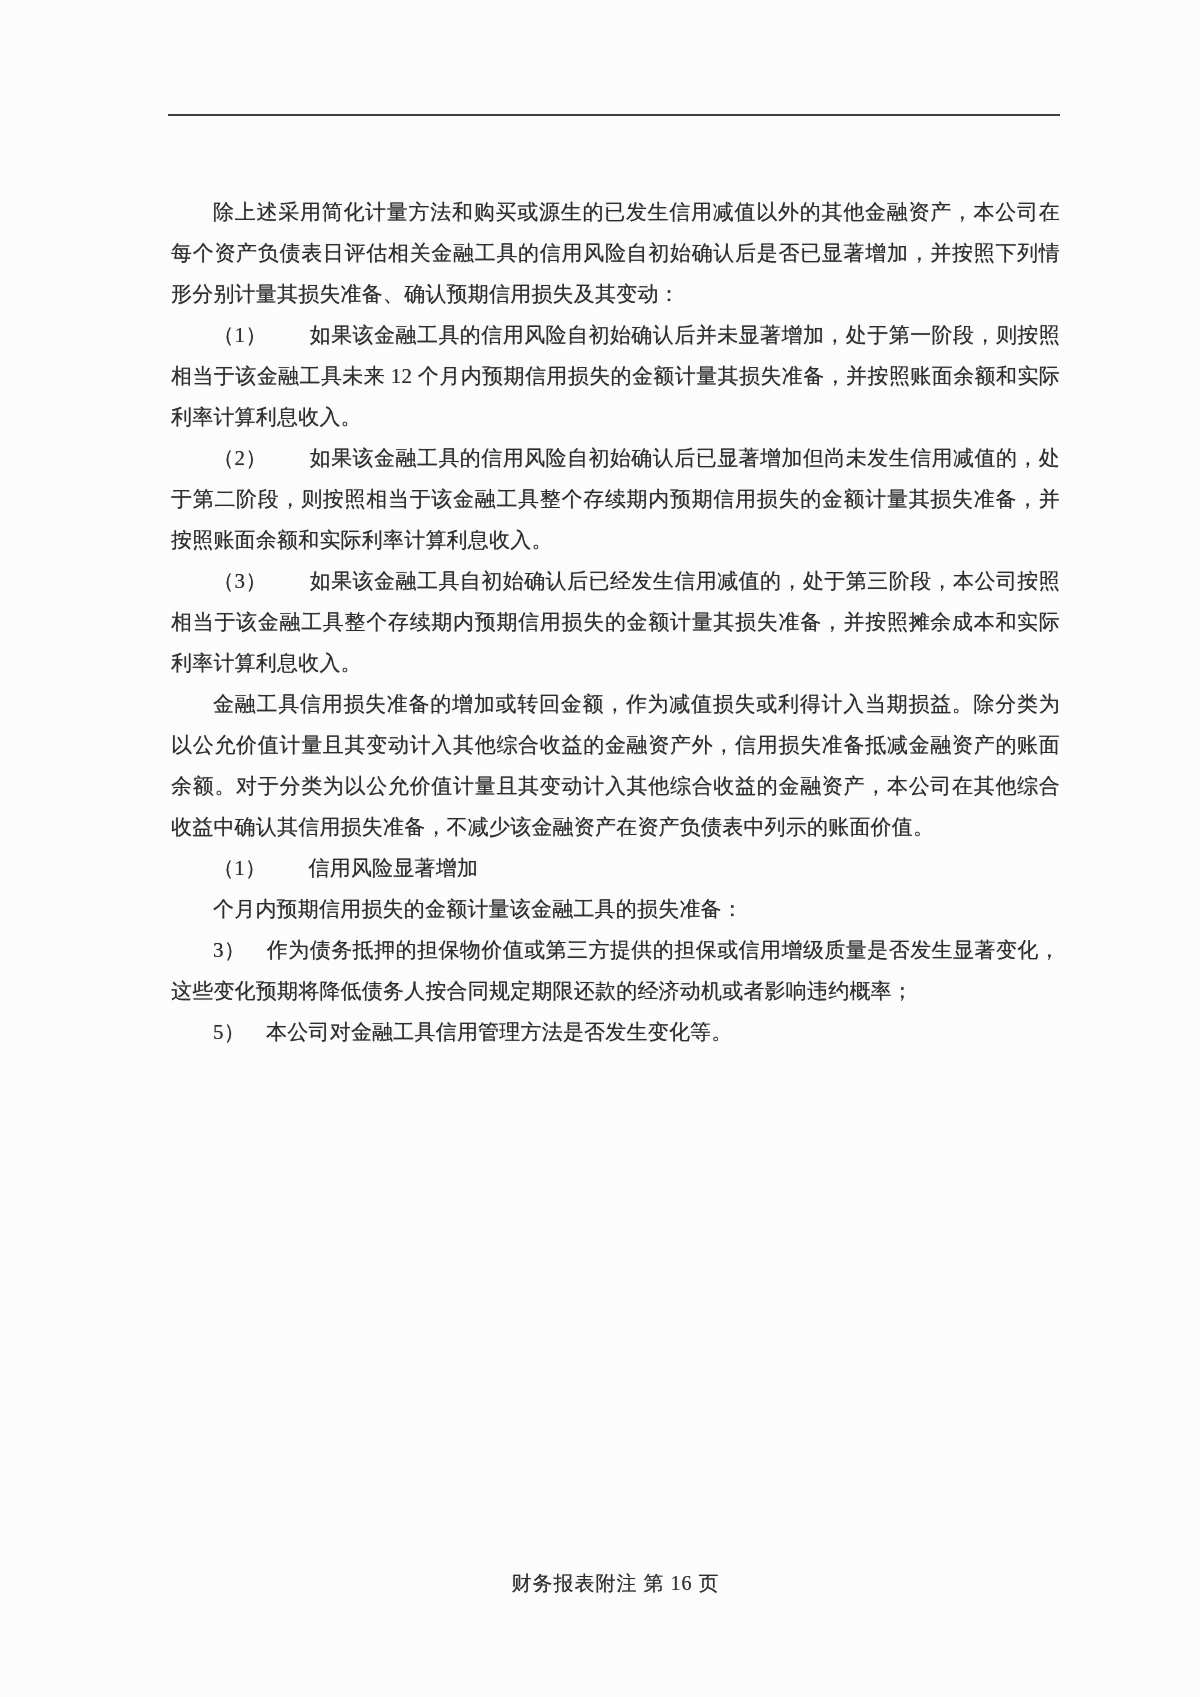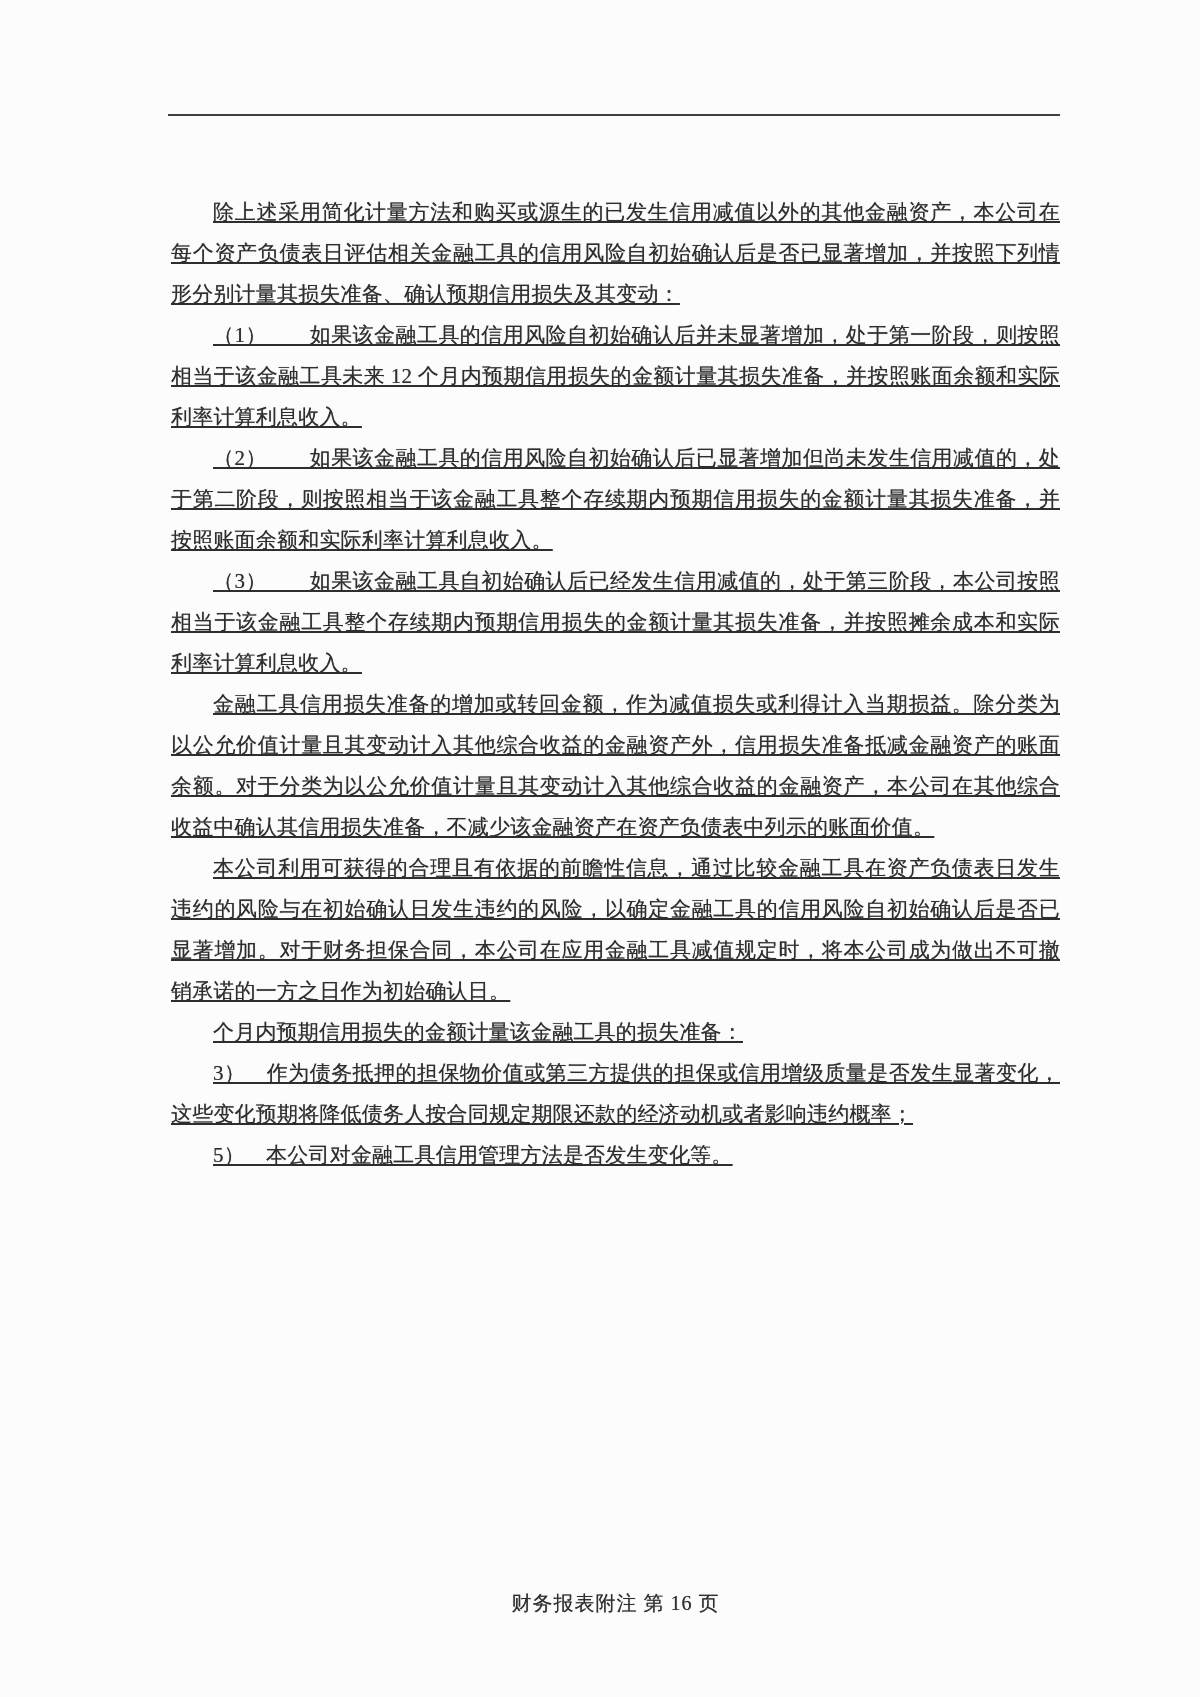--- a/index.html
+++ b/index.html
@@ -28,55 +28,53 @@
     left: 171px;
     top: 192px;
     width: 889px;
     font-size: 21px;
     line-height: 41px;
     color: #2e2e2e;
     letter-spacing: 0.2px;
     text-align: justify;
     text-justify: inter-ideograph;
     text-shadow: 0 0 0.7px rgba(70,70,70,0.75);
-    text-decoration: underline;
   }
   .doc-body p {
     margin: 0;
     padding: 0;
     text-indent: 2em;
   }
   .page-footer {
     position: absolute;
     left: 171px;
     top: 1566px;
     width: 889px;
     text-align: center;
     font-size: 20px;
     line-height: 34px;
     color: #2e2e2e;
     letter-spacing: 1px;
     text-shadow: 0 0 0.7px rgba(70,70,70,0.75);
-    margin-top: 20px;
   }
 </style>
 </head>
 <body>
 
 <div class="page">
 
   <div class="header-rule"></div>
 
   <div class="doc-body">
     <p>除上述采用简化计量方法和购买或源生的已发生信用减值以外的其他金融资产，本公司在每个资产负债表日评估相关金融工具的信用风险自初始确认后是否已显著增加，并按照下列情形分别计量其损失准备、确认预期信用损失及其变动：</p>
     <p>（1）　　如果该金融工具的信用风险自初始确认后并未显著增加，处于第一阶段，则按照相当于该金融工具未来 12 个月内预期信用损失的金额计量其损失准备，并按照账面余额和实际利率计算利息收入。</p>
     <p>（2）　　如果该金融工具的信用风险自初始确认后已显著增加但尚未发生信用减值的，处于第二阶段，则按照相当于该金融工具整个存续期内预期信用损失的金额计量其损失准备，并按照账面余额和实际利率计算利息收入。</p>
     <p>（3）　　如果该金融工具自初始确认后已经发生信用减值的，处于第三阶段，本公司按照相当于该金融工具整个存续期内预期信用损失的金额计量其损失准备，并按照摊余成本和实际利率计算利息收入。</p>
     <p>金融工具信用损失准备的增加或转回金额，作为减值损失或利得计入当期损益。除分类为以公允价值计量且其变动计入其他综合收益的金融资产外，信用损失准备抵减金融资产的账面余额。对于分类为以公允价值计量且其变动计入其他综合收益的金融资产，本公司在其他综合收益中确认其信用损失准备，不减少该金融资产在资产负债表中列示的账面价值。</p>
-    <p>本公司利用可获得的合理且有依据的前瞻性信息，通过比较金融工具在资产负债表日发生违约的风险与在初始确认日发生违约的风险，以确定金融工具的信用风险自初始确认后是否已显著增加。对于财务担保合同，本公司在应用金融工具减值规定时，将本公司成为做出不可撤销承诺的一方之日作为初始确认日。</p>
+    <p>（1）　　信用风险显著增加</p>
     <p>个月内预期信用损失的金额计量该金融工具的损失准备：</p>
     <p>3）　作为债务抵押的担保物价值或第三方提供的担保或信用增级质量是否发生显著变化，这些变化预期将降低债务人按合同规定期限还款的经济动机或者影响违约概率；</p>
     <p>5）　本公司对金融工具信用管理方法是否发生变化等。</p>
   </div>
 
   <div class="page-footer">财务报表附注 第 16 页</div>
 
 </div>
 
 </body></html>

